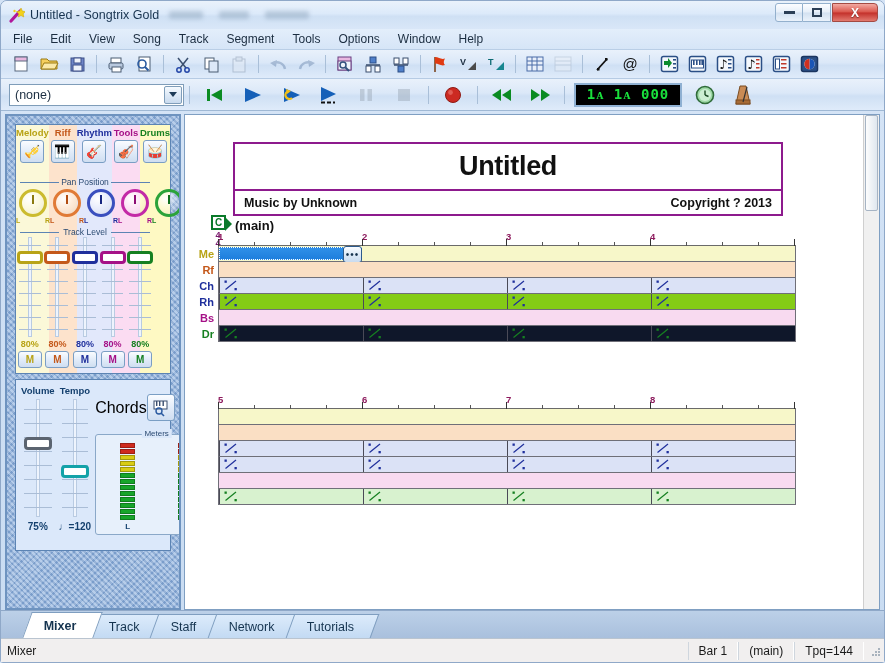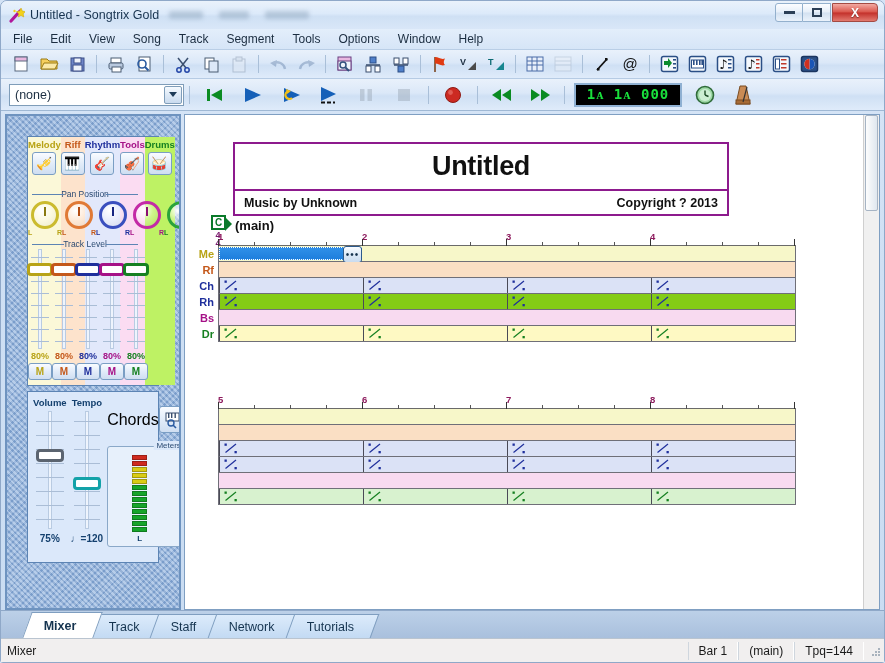--- a/index.html
+++ b/index.html
@@ -137,21 +137,21 @@
   }
 
   
   .mixerpanel {
     width: 176px; flex: 0 0 176px;
     border: 2px solid #6e93bf;
     background-color: #8aaedd;
     background-image:
       repeating-linear-gradient(45deg, rgba(255,255,255,.25) 0 2px, rgba(0,0,0,.05) 2px 4px),
       repeating-linear-gradient(-45deg, rgba(255,255,255,.18) 0 3px, rgba(60,100,160,.12) 3px 5px);
-    padding: 20px;
+    padding: 8px;
     display: flex; flex-direction: column; gap: 5px;
     overflow: hidden;
   }
   .mixbox {
     border: 1px solid #5c84b4;
     background: #dbe8fa;
     position: relative;
   }
   
   .strips { display: flex; height: 100%; }
@@ -230,21 +230,21 @@
   .meter b { display:block; height: 5px; border: 1px solid rgba(0,0,0,.25); }
   .meterlbl { text-align:center; font-size: 8px; font-weight:bold; color:#14406e; margin-top:2px; }
 
   
   .score {
     flex: 1 1 auto; background: #fff;
     border: 1px solid #7f9fc2;
     position: relative; overflow: hidden;
   }
   .titleframe {
-    position: absolute; left: 48px; top: 27px; width: 496px;
+    position: absolute; left: 48px; top: 27px; width: 550px;
     border: 2px solid #8d1a8d;
   }
   .titlerow {
     height: 47px; display: flex; align-items: center; justify-content: center;
     border-bottom: 2px solid #8d1a8d; background: #fff;
   }
   .titlerow .t {
     font-size: 27px; font-weight: bold; color: #111; letter-spacing: -.3px;
   }
   .subrow {
@@ -716,21 +716,21 @@
               </div>
           </div>
 
           <div class="strip" style="background:#fbdcf2">
             <div class="striphead" style="color:#a51187">Tools</div>
             <div class="instbtn">
                 <span>🎻</span>
               </div>
           </div>
 
-          <div class="strip" style="background:#bef264">
+          <div class="strip" style="background:#fef9c3">
             <div class="striphead" style="color:#168021">Drums</div>
             <div class="instbtn">
                 <span>🥁</span>
               </div>
           </div>
         </div>
 
         <div style="position:absolute;left:0;right:16px;top:52px;">
           <div class="sectlabel">Pan Position</div>
           <div style="display:flex;">
@@ -1107,21 +1107,21 @@
                 <rect x="0.5" y="0.5" width="2.3" height="2.3" fill="#1f2f9c"></rect>
                 <rect x="10.5" y="8" width="2.3" height="2.3" fill="#1f2f9c"></rect>
               </svg>
             </div>
         </div>
 
         <div class="trow" style="background:#f8daf0">
           <div class="tlabel" style="color:#a51187">Bs</div>
         </div>
 
-        <div class="trow" style="background:#fef9c3">
+        <div class="trow" style="background:#0f172a">
           <div class="tlabel" style="color:#168021">Dr</div>
           <div class="cellbar" style="left:0px;width:144px">
               <svg class="repeat" viewBox="0 0 14 11">
                 <line x1="1.5" y1="9.5" x2="12" y2="1" stroke="#168021" stroke-width="1.2"></line>
                 <rect x="0.5" y="0.5" width="2.3" height="2.3" fill="#168021"></rect>
                 <rect x="10.5" y="8" width="2.3" height="2.3" fill="#168021"></rect>
               </svg>
             </div>
           <div class="cellbar" style="left:144px;width:144px">
               <svg class="repeat" viewBox="0 0 14 11">

